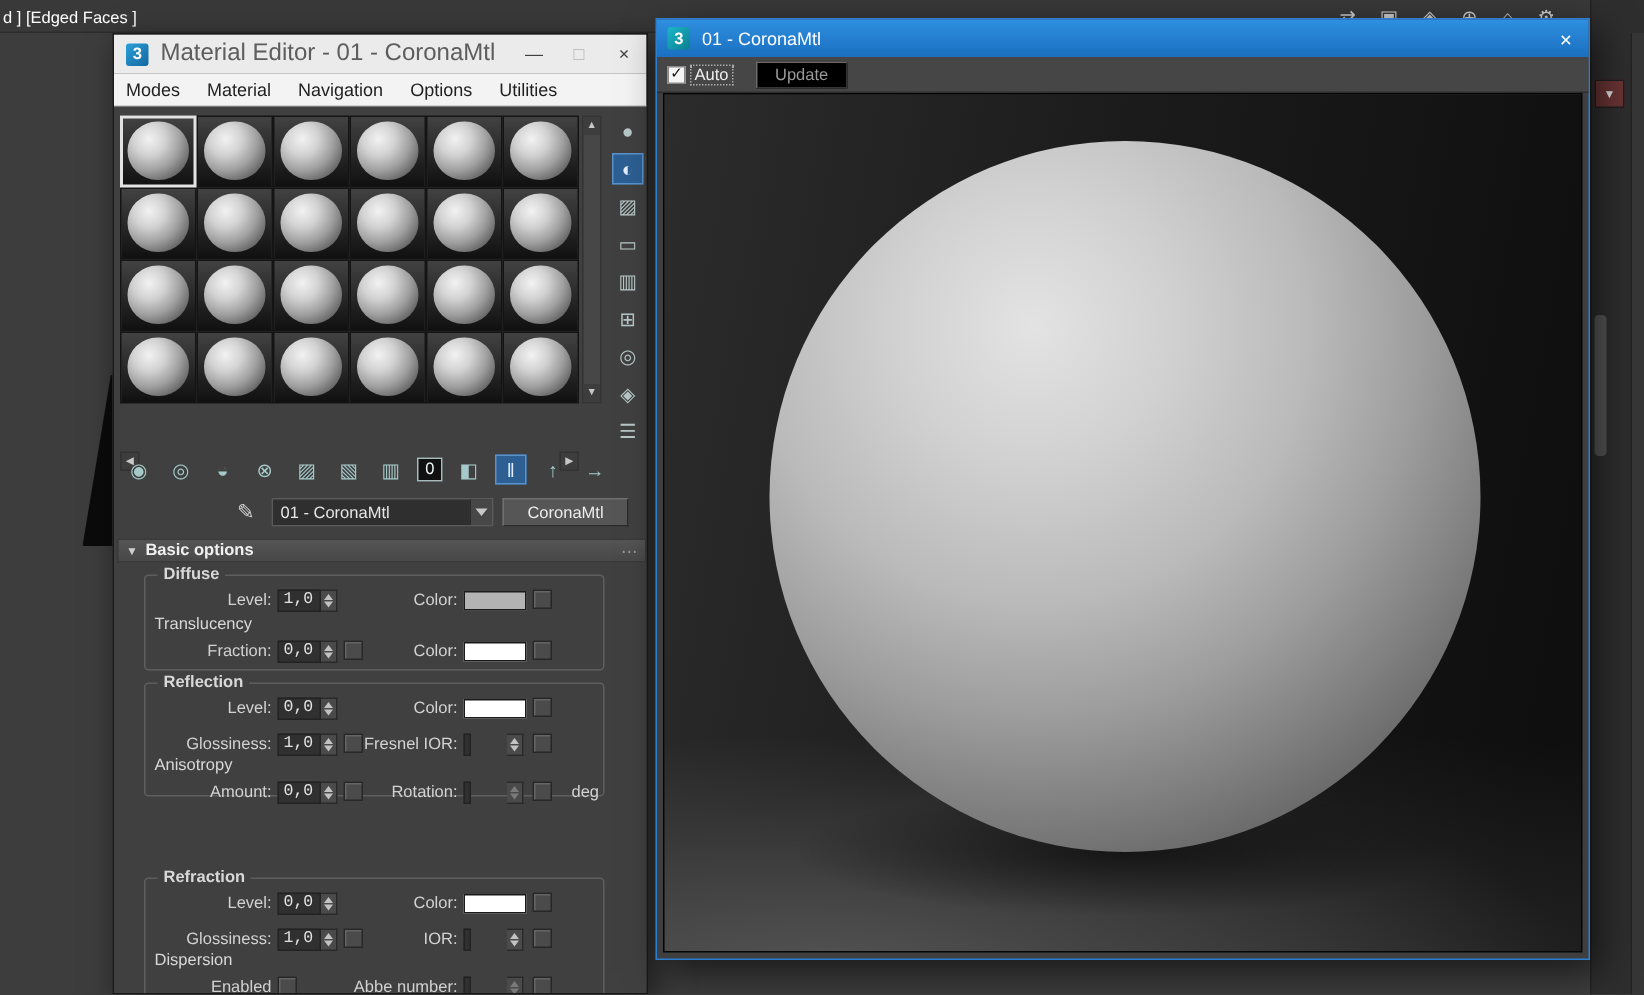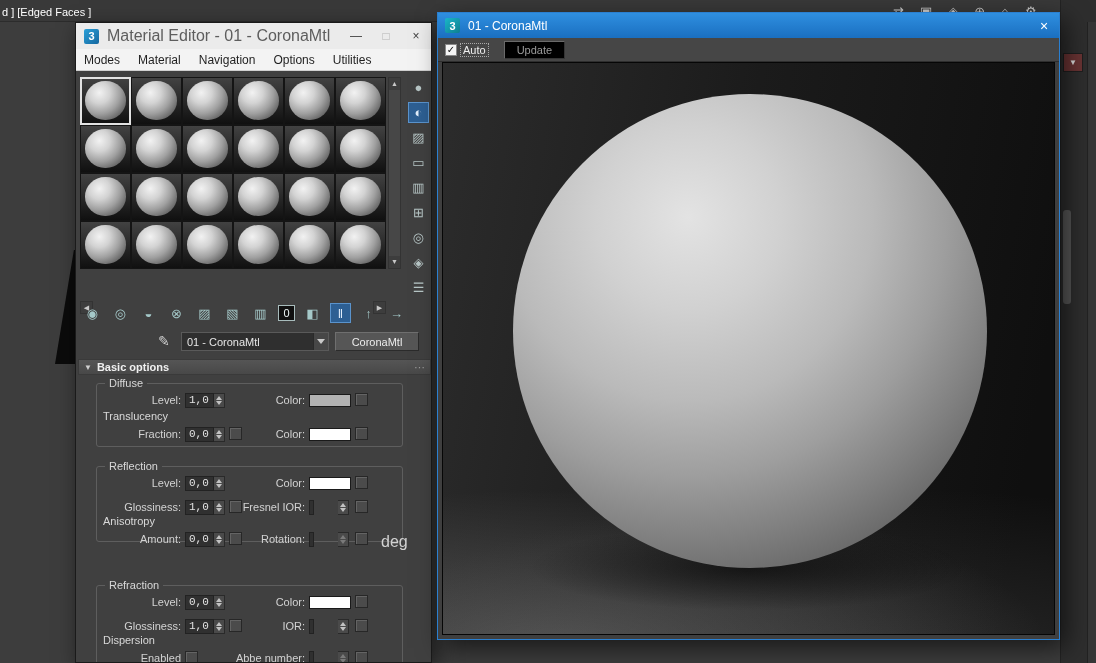--- a/index.html
+++ b/index.html
@@ -84,42 +84,42 @@
   .rollout-header { position: absolute; left: 2px; top: 288px; width: 353px; height: 16px;
     background: linear-gradient(180deg, #555555, #484848); border: 1px solid #3a3a3a;
     display: flex; align-items: center; padding: 0 5px; gap: 5px; }
   .rollout-header .arr { color: #cfcfcf; font-size: 8px; }
   .rollout-header .ttl { color: #f0f0f0; font-size: 11px; font-weight: bold; flex: 1; }
   .rollout-header .grip { color: #9a9a9a; font-size: 11px; }
 
   
   .group { position: absolute; left: 20px; width: 307px; border: 1px solid #5e5e5e; border-radius: 3px; }
   .group-title { position: absolute; top: -7px; left: 8px; background: #404040; padding: 0 4px;
-    font-size: 11px; color: #d8d8d8; }
+    font-size: 11px; color: #d8d8d8; font-weight: bold; }
   .grow { position: absolute; left: 0; right: 0; height: 16px; }
   .l1 { position: absolute; left: 0; width: 84px; top: 2px; text-align: right; font-size: 11px; color: #d2d2d2; }
   .l2 { position: absolute; left: 110px; width: 98px; top: 2px; text-align: right; font-size: 11px; color: #d2d2d2; }
   .sub { position: absolute; left: 6px; font-size: 11px; color: #d8d8d8; }
   .spin { position: absolute; top: 1px; width: 40px; height: 15px; display: flex; font-family: Liberation Mono, monospace; }
   .spin .field { flex: 1; background: #303030; border: 1px solid #222; color: #e2e2e2;
     font-size: 11px; line-height: 13px; padding-left: 3px; overflow: hidden; }
   .spin .arrows { width: 11px; background: #4a4a4a; border: 1px solid #2a2a2a; border-left: none; position: relative; }
   .spin .arrows::before, .spin .arrows::after { content: ""; position: absolute; left: 2px;
     border-left: 3px solid transparent; border-right: 3px solid transparent; }
   .spin .arrows::before { top: 2px; border-bottom: 4px solid #c2c2c2; }
   .spin .arrows::after { bottom: 2px; border-top: 4px solid #c2c2c2; }
   .spin.s1 { left: 88px; } .spin.s2 { left: 212px; gap: 24px; }
   .spin.disabled .field { color: #808080; }
   .spin.disabled .arrows::before { border-bottom-color: #7a7a7a; }
   .spin.disabled .arrows::after { border-top-color: #7a7a7a; }
   .mini { position: absolute; top: 1px; width: 13px; height: 13px; background: #4b4b4b;
     border: 1px solid #272727; box-shadow: inset 1px 1px 0 rgba(255,255,255,.14); }
   .cb1 { left: 132px; } .cb2 { left: 258px; }
   .swatch { position: absolute; left: 212px; top: 2px; width: 42px; height: 13px; border: 1px solid #1a1a1a; }
-  .deg { position: absolute; left: 284px; top: 2px; font-size: 16px; color: #d2d2d2; }
+  .deg { position: absolute; left: 284px; top: 2px; font-size: 11px; color: #d2d2d2; }
 
   
   .vfb-window { position: absolute; left: 437px; top: 12px; width: 623px; height: 628px;
     background: #3f3f3f; border: 1px solid #2a7fd0; box-shadow: 6px 8px 24px rgba(0,0,0,.6); z-index: 6; }
   .vfb-titlebar { position: absolute; left: 0; top: 0; right: 0; height: 25px;
     background: linear-gradient(180deg, #2f8fe0, #1a6fc0); display: flex; align-items: center; }
   .vfb-icon { width: 15px; height: 15px; margin: 0 8px 0 7px; border-radius: 2px;
     background: linear-gradient(135deg, #1ab6c9, #0d7f90); color: #fff; font-size: 11px; font-weight: bold;
     display: flex; align-items: center; justify-content: center; }
   .vfb-title { color: #ffffff; font-size: 12px; flex: 1; }
@@ -331,21 +331,21 @@
             <span class="field">0,0</span>
               <span class="arrows"></span>
           </div>
           <span class="mini cb1"></span>
           <span class="l2">Color:</span>
           <span class="swatch" style="background: rgb(255, 255, 255);"></span>
           <span class="mini cb2"></span>
         </div>
       </div>
 
-      <div class="group" style="top:395px;height:76px;padding-left:41px;">
+      <div class="group" style="top:384px;height:76px;padding-left:41px;">
         <span class="group-title">Reflection</span>
         <div class="grow" style="top:8px">
           <span class="l1">Level:</span>
           <div class="spin s1">
             <span class="field">0,0</span>
               <span class="arrows"></span>
           </div>
           <span class="l2">Color:</span>
           <span class="swatch" style="background: rgb(255, 255, 255);"></span>
           <span class="mini cb2"></span>

